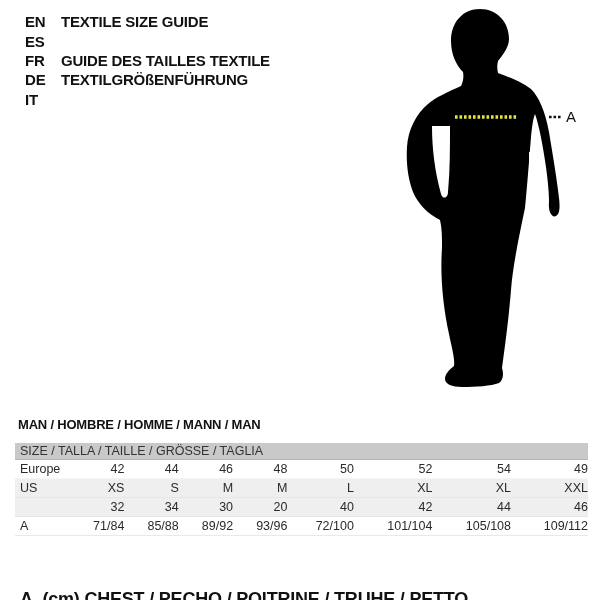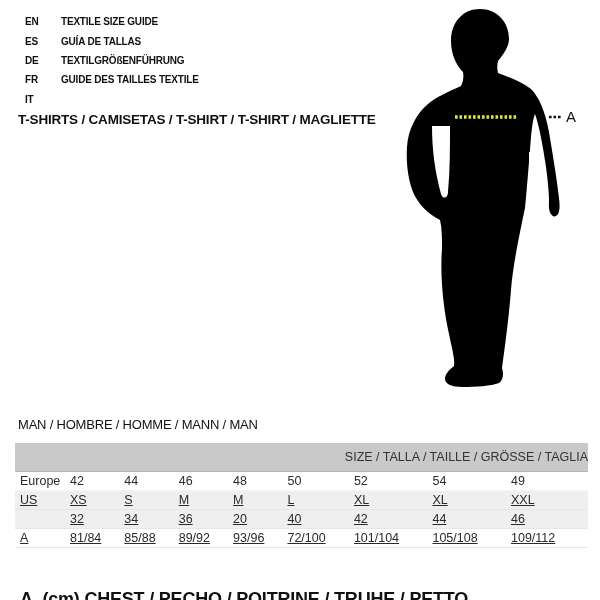--- a/index.html
+++ b/index.html
@@ -16,68 +16,68 @@
     overflow: hidden;
   }
 
   
   .lang-block { position: absolute; top: 12px; left: 25px; }
   .lang-row {
     display: flex;
     height: 19.4px;
     align-items: center;
     font-weight: bold;
-    font-size: 10px;
+    font-size: 15px;
     letter-spacing: -0.2px;
   }
   .lang-code { width: 36px; flex: none; }
 
   
   .category-block {
     position: absolute; top: 110px; left: 18px;
     font-weight: bold; font-size: 13.5px;
     line-height: 19px; letter-spacing: -0.2px;
     white-space: nowrap;
   }
 
   
   .figure { position: absolute; left: 400px; top: 0; width: 190px; height: 400px; }
   .figure svg { display: block; }
 
   
   .section-title {
     position: absolute; top: 417px; left: 18px;
-    font-weight: normal; font-size: 13px; letter-spacing: -0.2px;
+    font-weight: bold; font-size: 13px; letter-spacing: -0.2px;
     white-space: nowrap;
   }
 
   
   .size-table {
     position: absolute; left: 15px; top: 443px;
     width: 573px;
     border-collapse: collapse;
     font-size: 12.5px;
     color: #2a2a2a;
     border-bottom: 1px solid #e9e9e9;
   }
   .size-table th {
     background: #c9c9c9;
     border-bottom: 1px solid #b5b5b5;
-    text-align: right;
+    text-align: left;
     font-weight: normal;
     font-size: 12.5px;
     color: #333;
-    height: 28px;
+    height: 16px;
     padding: 0 0 0 5px;
   }
   .size-table td { height: 18px; padding: 0; }
   .size-table td.label { width: 50px; padding-left: 5px; text-align: left; }
-  .size-table td.val { text-align: left; }
+  .size-table td.val { text-align: right; }
   .size-table tr.shaded { background: #efefef; }
-  .size-table tr + tr td { border-top: 1px solid rgba(0,0,0,0.035); text-decoration: underline; }
+  .size-table tr + tr td { border-top: 1px solid rgba(0,0,0,0.035); }
 
   
   .footnote {
     position: absolute; top: 581px; left: 20px;
     font-weight: bold; font-size: 18px; letter-spacing: -0.2px;
     white-space: nowrap;
     margin-top: 8px;
   }
 </style>
 </head>
@@ -85,37 +85,35 @@
 
 <div class="canvas">
 
   <div class="lang-block">
     <div class="lang-row">
       <span class="lang-code">EN</span>
       <span class="lang-label">TEXTILE SIZE GUIDE</span>
     </div>
     <div class="lang-row">
       <span class="lang-code">ES</span>
-      <span class="lang-label">GUÍA DE TALLAS</span>
+    </div>
+    <div class="lang-row">
+      <span class="lang-code">FR</span>
+      <span class="lang-label">GUIDE DES TAILLES TEXTILE</span>
     </div>
     <div class="lang-row">
       <span class="lang-code">DE</span>
       <span class="lang-label">TEXTILGRÖßENFÜHRUNG</span>
     </div>
     <div class="lang-row">
-      <span class="lang-code">FR</span>
-      <span class="lang-label">GUIDE DES TAILLES TEXTILE</span>
-    </div>
-    <div class="lang-row">
       <span class="lang-code">IT</span>
     </div>
   </div>
 
   <div class="category-block">
-    <div>T-SHIRTS / CAMISETAS / T-SHIRT / T-SHIRT / MAGLIETTE</div>
   </div>
 
   <div class="figure">
     <svg width="190" height="400" viewBox="0 0 190 400" xmlns="http://www.w3.org/2000/svg">
       <path d="M 80,9
                C 63,9 51,22 51,41
                C 51,54 56,65 63,72
                C 64,77 63,82 61,86
                C 48,92 36,97 28,104
                C 16,114 8,130 7,147
@@ -182,30 +180,30 @@
         <td class="val">M</td>
         <td class="val">L</td>
         <td class="val">XL</td>
         <td class="val">XL</td>
         <td class="val">XXL</td>
       </tr>
       <tr class="shaded">
         <td class="label"></td>
         <td class="val">32</td>
         <td class="val">34</td>
-        <td class="val">36</td>
+        <td class="val">30</td>
         <td class="val">20</td>
         <td class="val">40</td>
         <td class="val">42</td>
         <td class="val">44</td>
         <td class="val">46</td>
       </tr>
       <tr>
         <td class="label">A</td>
-        <td class="val">81/84</td>
+        <td class="val">71/84</td>
         <td class="val">85/88</td>
         <td class="val">89/92</td>
         <td class="val">93/96</td>
         <td class="val">72/100</td>
         <td class="val">101/104</td>
         <td class="val">105/108</td>
         <td class="val">109/112</td>
       </tr>
     </tbody>
   </table>

